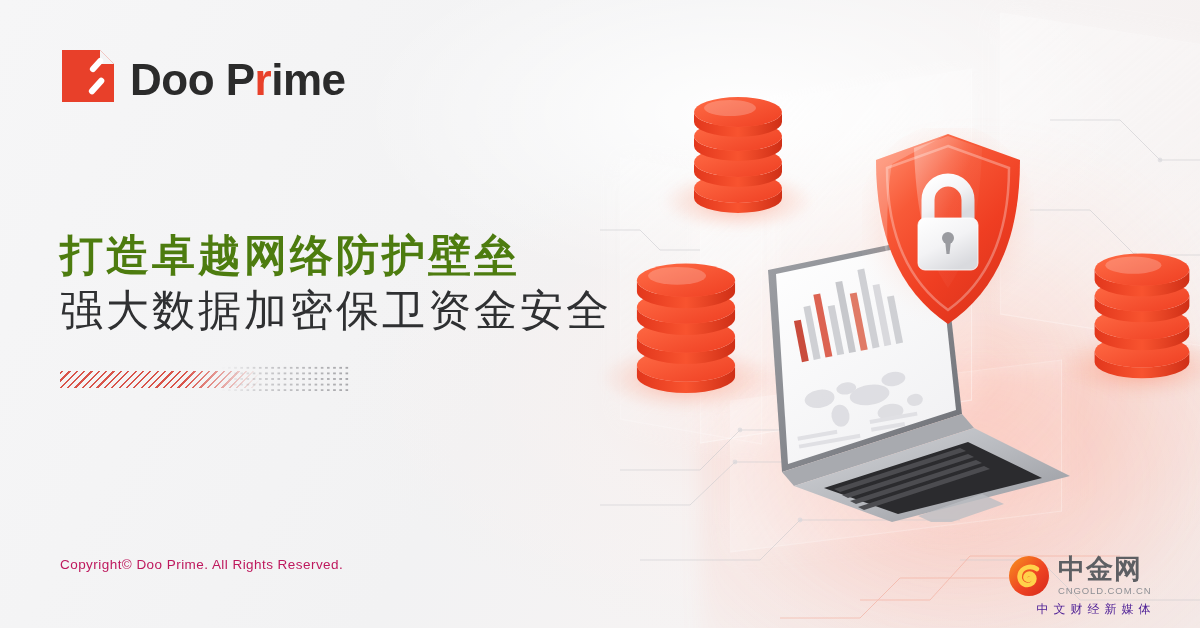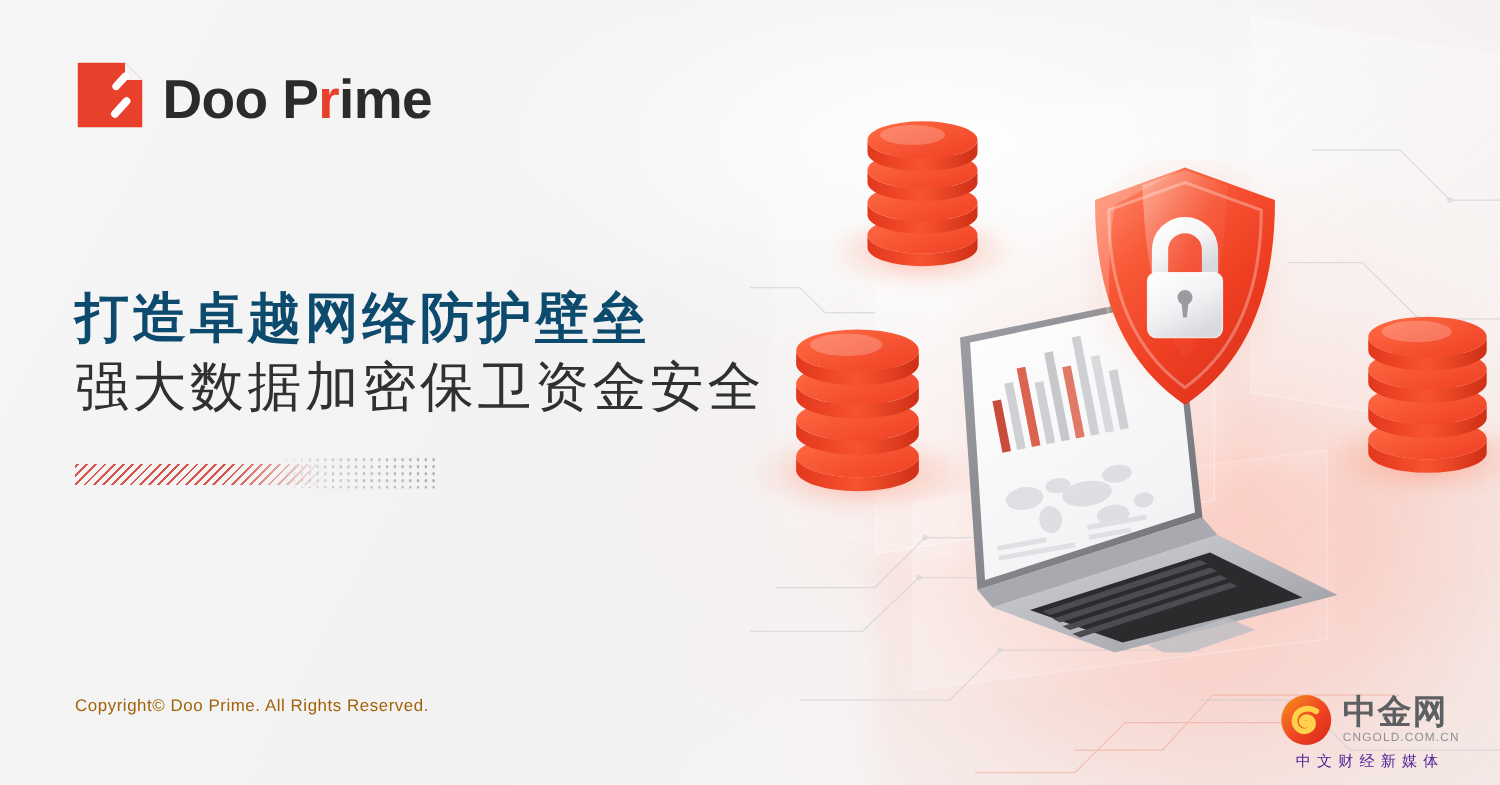--- a/index.html
+++ b/index.html
@@ -79,21 +79,21 @@
 
   
   .headline {
     position: absolute;
     left: 60px; top: 228px;
     font-family: "Liberation Sans", "DejaVu Sans", sans-serif;
   }
   .headline-line1 {
     font-size: 43px;
     font-weight: 700;
-    color: #0c4a6e;
+    color: #4d7c0f;
     letter-spacing: 3px;
     line-height: 1.28;
     white-space: nowrap;
   }
   .headline-line2 {
     font-size: 43px;
     font-weight: 400;
     color: #2f3032;
     letter-spacing: 3px;
     line-height: 1.28;
@@ -127,21 +127,21 @@
     -webkit-mask-image: linear-gradient(90deg, rgba(0,0,0,0) 0%, rgba(0,0,0,0.55) 34%, rgba(0,0,0,1) 100%);
     mask-image: linear-gradient(90deg, rgba(0,0,0,0) 0%, rgba(0,0,0,0.55) 34%, rgba(0,0,0,1) 100%);
     opacity: .85;
   }
 
   
   .copyright {
     position: absolute;
     left: 60px; top: 557px;
     font-size: 13.5px;
-    color: #a16207;
+    color: #be185d;
     letter-spacing: .45px;
     white-space: nowrap;
   }
 
   
   .stage {
     position: absolute;
     inset: 0;
     pointer-events: none;
   }
@@ -173,21 +173,20 @@
   .watermark {
     position: absolute;
     right: 16px; bottom: 10px;
     width: 176px;
     text-align: left;
   }
   .wm-top {
     display: flex;
     align-items: center;
     gap: 8px;
-    justify-content: center;
   }
   .wm-badge { width: 42px; height: 42px; flex: none; display: block; }
   .wm-textcol { display: flex; flex-direction: column; justify-content: center; }
   .wm-title {
     font-size: 27px;
     font-weight: 700;
     color: #5d5f63;
     line-height: 1;
     letter-spacing: 1px;
     white-space: nowrap;

